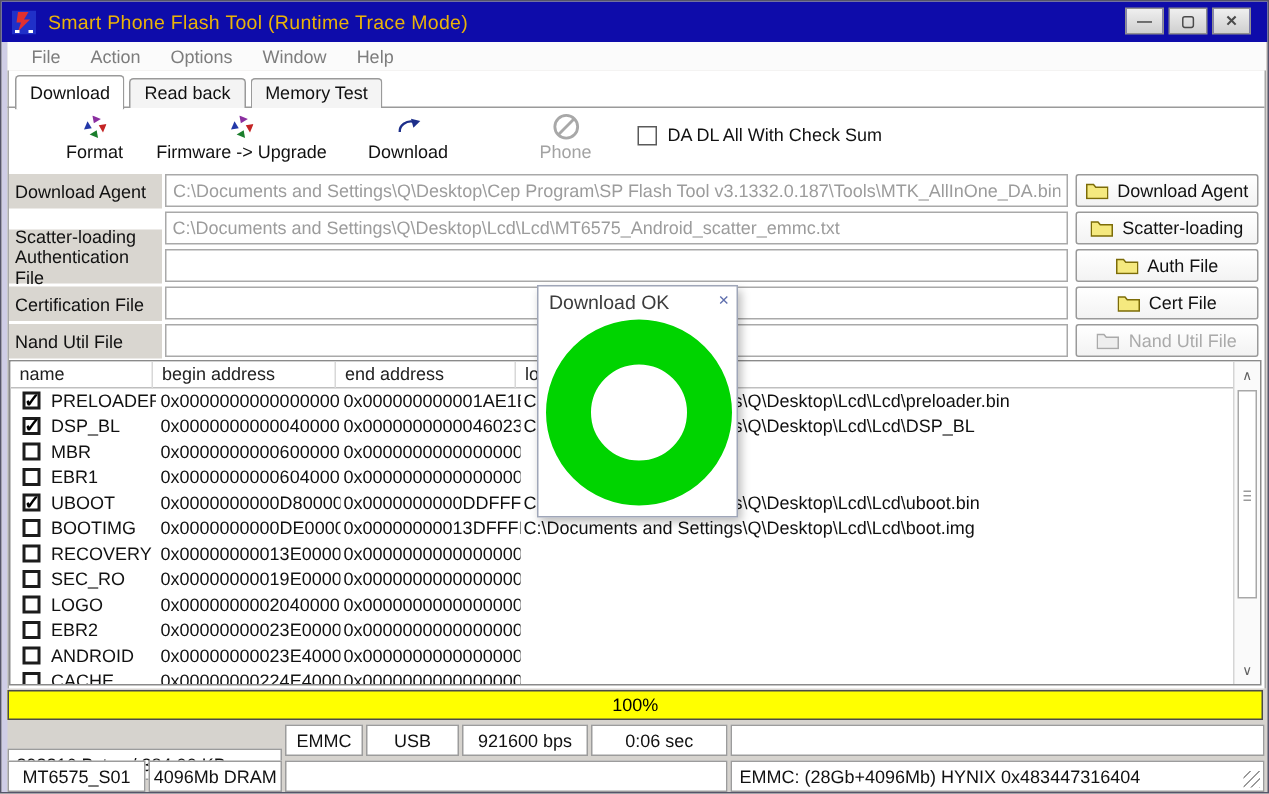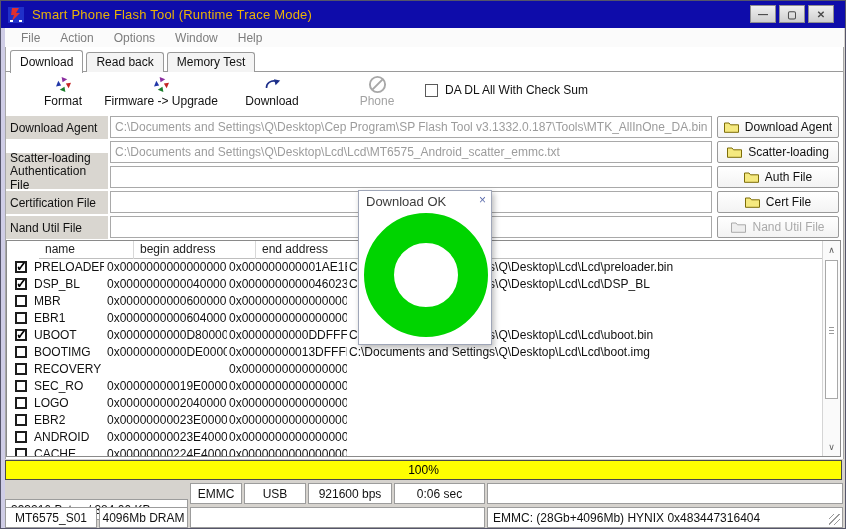--- a/index.html
+++ b/index.html
@@ -51,21 +51,21 @@
   .fbtn{ position:absolute; left:716px; width:122px; height:22px; background:linear-gradient(#ffffff,#f3f3f3);
          border:1px solid #9a9a9a; border-radius:2px; display:flex; align-items:center;
          justify-content:center; gap:6px; font-size:12px; color:#111; z-index:1;}
   .fbtn[data-disabled="true"]{ color:#aaaaaa; }
   .fbtn[data-disabled="true"] svg path{ fill:#eee; stroke:#aaa; }
 
   
   .table{ position:absolute; left:5px; top:239px; width:835px; height:217px; background:#fff;
           border:1px solid #8a8a8a; overflow:hidden; z-index:1;}
   .thead{ position:absolute; left:0; top:0; right:18px; height:18px; background:#fff;
-          border-bottom:1px solid #bfbfbf;margin-left:32px; }
+          border-bottom:1px solid #bfbfbf; }
   .hcell{ position:absolute; top:0; height:18px; line-height:17px; font-size:12px; color:#222;
           padding-left:6px; border-right:1px solid #d8d8d8; overflow:hidden; }
   .h0{ left:0; width:95px; } .h1{ left:95px; width:122px; } .h2{ left:217px; width:120px; }
   .h3{ left:337px; right:0; border-right:none; }
   .trow{ position:absolute; left:0; right:18px; height:17px; font-size:12px; color:#111; }
   .cb{ position:absolute; left:8px; top:2px; width:12px; height:12px; border:2px solid #1c1c1c;
        background:#fff; }
   .cb[data-checked="true"]::after{ content:"✓"; position:absolute; left:-1px; top:-4px;
        font-size:13px; font-weight:bold; color:#000; }
   .cell{ position:absolute; top:0; line-height:17px; white-space:nowrap; overflow:hidden; }
@@ -277,20 +277,21 @@
     <div class="trow" style="top:103px;">
       <span class="cb" data-checked="false"></span>
       <span class="cell cname">BOOTIMG</span>
       <span class="cell cbegin">0x0000000000DE0000</span>
       <span class="cell cend">0x00000000013DFFFF</span>
       <span class="cell cloc">C:\Documents and Settings\Q\Desktop\Lcd\Lcd\boot.img</span>
     </div>
     <div class="trow" style="top:120px;">
       <span class="cb" data-checked="false"></span>
       <span class="cell cname">RECOVERY</span>
+      <span class="cell cbegin">0x00000000013E0000</span>
       <span class="cell cend">0x0000000000000000</span>
       <span class="cell cloc"></span>
     </div>
     <div class="trow" style="top:137px;">
       <span class="cb" data-checked="false"></span>
       <span class="cell cname">SEC_RO</span>
       <span class="cell cbegin">0x00000000019E0000</span>
       <span class="cell cend">0x0000000000000000</span>
       <span class="cell cloc"></span>
     </div>

